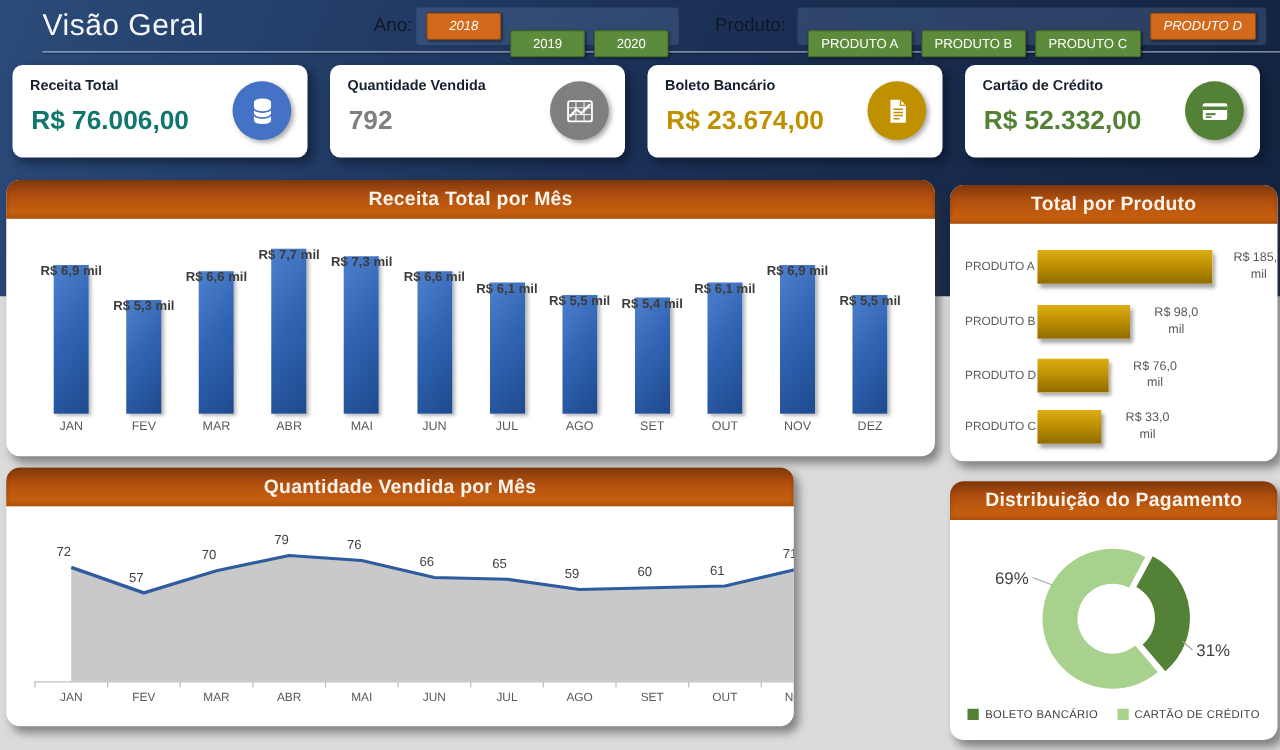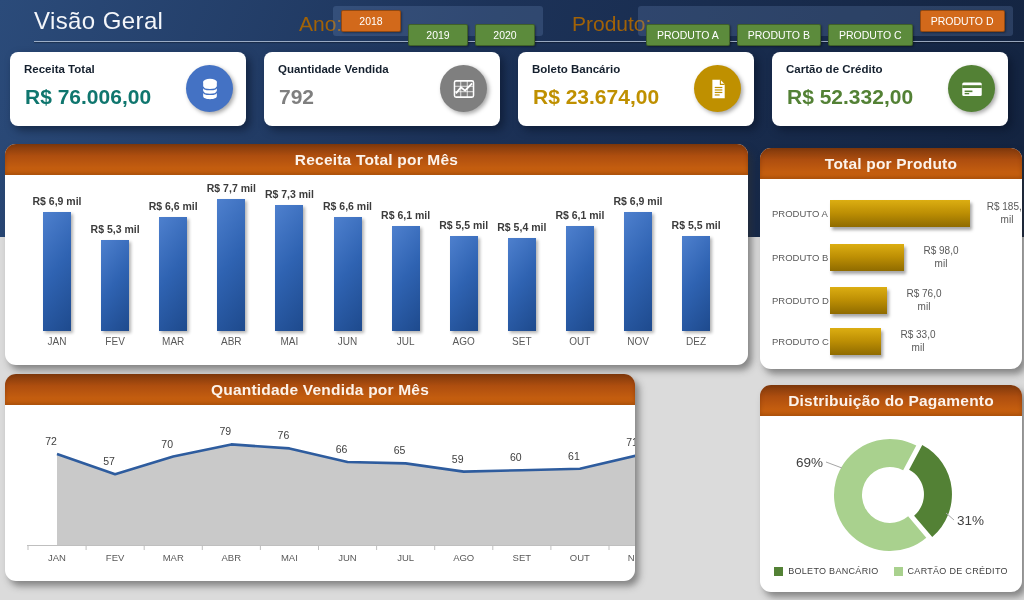--- a/index.html
+++ b/index.html
@@ -2,40 +2,40 @@
 <html><head>
 <meta charset="utf-8">
 <style>
   html,body{margin:0;padding:0;background:#DBDBDB;}
   body{width:1024px;height:600px;font-family:"Liberation Sans",sans-serif;-webkit-font-smoothing:antialiased;}
   .page{position:relative;width:1024px;height:600px;background:#DBDBDB;overflow:hidden;}
   .bg-top{position:absolute;left:0;top:0;width:1024px;height:237px;
     background:linear-gradient(112deg,#2B4B7A 0%,#1C3258 45%,#13233F 100%);}
   .hdr-title{position:absolute;left:34px;top:7px;font-size:24px;color:#F4F6FA;letter-spacing:.4px;}
   .hdr-rule{position:absolute;left:34px;top:41px;right:0;height:1px;background:rgba(195,208,228,.75);box-shadow:0 1px 1px rgba(0,0,0,.35);}
-  .slicer-label{position:absolute;top:12px;font-size:21px;color:#a16207;}
+  .slicer-label{position:absolute;top:12px;font-size:15px;color:#0f172a;}
   .slicer-panel{position:absolute;top:6px;height:30px;background:rgba(125,155,205,.22);border-radius:3px;
     display:flex;align-items:center;gap:7px;padding:0 8px;}
   .sbtn{min-width:60px;height:22px;padding:0 10px;font-family:"Liberation Sans",sans-serif;font-size:10.5px;color:#fff;
     border:1px solid rgba(0,0,0,.3);border-radius:2px;box-shadow:1px 1px 2px rgba(0,0,0,.35);cursor:pointer;}
   .v-green{background:#5C8B3C;margin-top:28px;}
-  .v-orange{background:#D2691B;}
+  .v-orange{background:#D2691B;font-style:italic;}
   .kpi{position:absolute;top:52px;width:236px;height:74px;background:#fff;border-radius:8px;
     box-shadow:4px 4px 8px rgba(8,16,34,.55);}
   .kpi-label{position:absolute;left:14px;top:11px;font-size:11.5px;font-weight:bold;color:#15202E;}
   .kpi-value{position:absolute;left:15px;top:33px;font-size:21px;font-weight:bold;}
   .kpi-icon{position:absolute;right:13px;top:13px;width:47px;height:47px;border-radius:50%;
     display:flex;align-items:center;justify-content:center;box-shadow:2px 2px 4px rgba(0,0,0,.35);}
   .panel{position:absolute;background:#fff;border-radius:11px;box-shadow:4px 5px 7px rgba(45,45,45,.5);}
   .panel-hd{height:31px;border-radius:11px 11px 0 0;display:flex;align-items:center;justify-content:center;
     background:linear-gradient(180deg,#7E380C 0%,#AE4E0F 38%,#D0660F 100%);
     color:#FCF3EB;font-size:15.5px;font-weight:bold;letter-spacing:.2px;box-shadow:inset 0 -2px 4px rgba(80,30,0,.35);}
   .panel-body{position:relative;width:100%;height:calc(100% - 31px);border-radius:0 0 11px 11px;overflow:hidden;}
   .vbar{position:absolute;background:linear-gradient(128deg,#4E80CE 0%,#2F63B2 48%,#1E4A8D 100%);box-shadow:2px 2px 3px rgba(0,0,0,.3);}
-  .vbar-label{position:absolute;width:70px;text-align:center;font-size:10.5px;font-weight:600;color:#3C3C3C;white-space:nowrap;}
+  .vbar-label{position:absolute;width:70px;text-align:center;font-size:10.5px;font-weight:600;color:#3C3C3C;white-space:nowrap;margin-top:16px;}
   .vbar-month{position:absolute;width:58px;text-align:center;font-size:10px;color:#595959;}
   .hbar{position:absolute;height:27px;background:linear-gradient(180deg,#DCAE12 0%,#BD8F04 48%,#8F6B00 100%);box-shadow:2px 3px 3px rgba(0,0,0,.35);}
   .hbar-cat{position:absolute;font-size:9.5px;color:#595959;}
   .hbar-val{position:absolute;width:62px;text-align:center;font-size:10px;color:#595959;line-height:1.25;}
   .donut-host{position:absolute;left:0;top:0;width:262px;height:150px;}
   .legend{position:absolute;left:0;right:0;top:150px;display:flex;justify-content:center;gap:15px;}
   .lg-item{display:flex;align-items:center;gap:5px;font-size:9px;color:#404040;letter-spacing:.3px;}
   .lg-sq{width:9px;height:9px;display:inline-block;}
 </style>
 </head>

